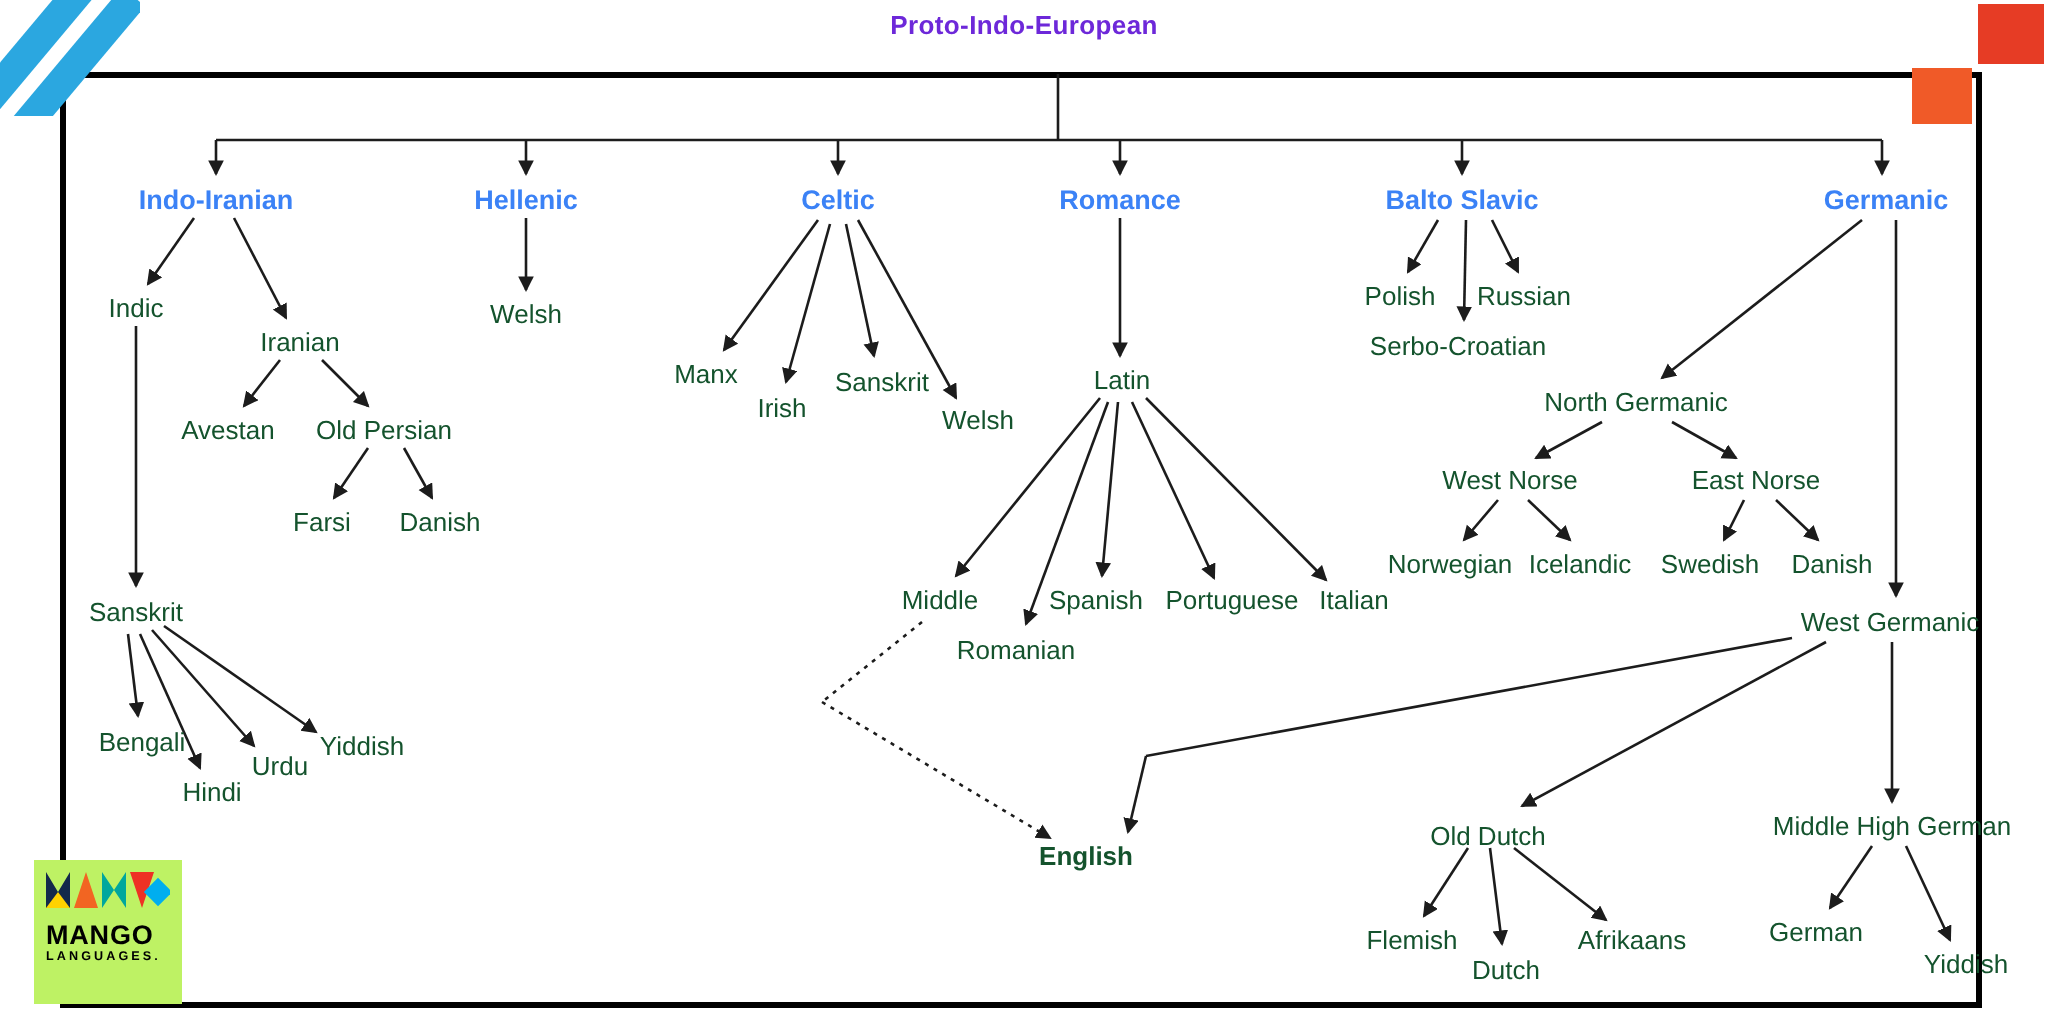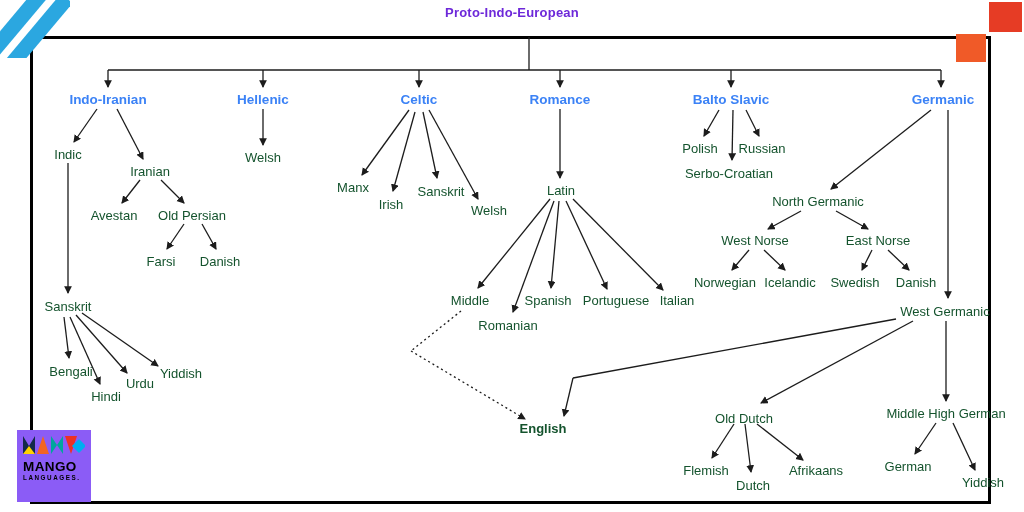--- a/index.html
+++ b/index.html
@@ -16,21 +16,21 @@
   .bold{font-weight:700;}
   
   .stripes{position:absolute;left:0;top:0;width:70px;height:58px;overflow:hidden;z-index:4;}
   .stripe{position:absolute;width:15px;height:88px;background:#2ba7e0;}
   .s1{left:5px;top:-16px;transform:rotate(40deg);}
   .s2{left:31px;top:-12px;transform:rotate(40deg);}
   
   .sq1{position:absolute;left:989px;top:2px;width:33px;height:30px;background:#e63c25;z-index:4;}
   .sq2{position:absolute;left:956px;top:34px;width:30px;height:28px;background:#f05a28;z-index:4;}
   
-  .mango{position:absolute;left:17px;top:430px;width:74px;height:72px;background:#8b5cf6;
+  .mango{position:absolute;left:17px;top:430px;width:74px;height:72px;background:#bef264;
          box-sizing:border-box;padding:4px 0 0 6px;z-index:5;}
   .brand-name{font-weight:700;font-size:13.5px;letter-spacing:.4px;color:#000;line-height:1.05;}
   .brand-tag{font-size:6.3px;letter-spacing:1.55px;font-weight:700;color:#000;}
 </style>
 </head>
 <body>
 
 <div class="stage">
 
   <div class="title">Proto-Indo-European</div>

